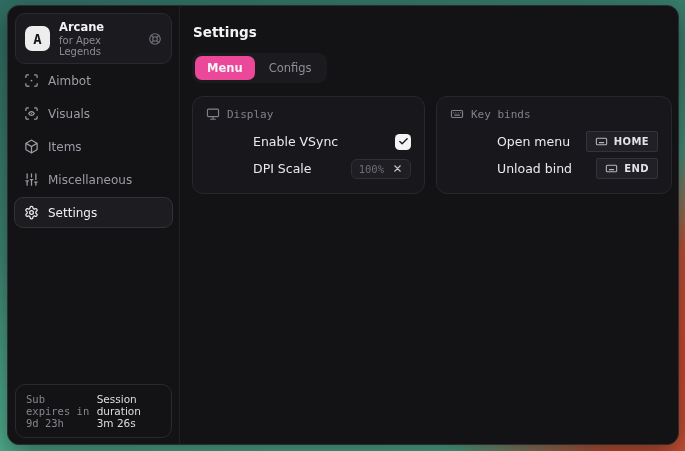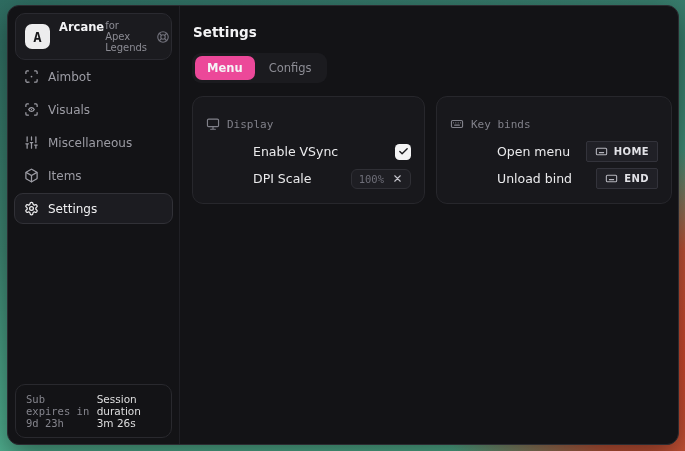--- a/index.html
+++ b/index.html
@@ -29,21 +29,21 @@
     display:flex; align-items:center; gap:9px;
     background:#1b1b1f; border:1px solid #2a2a30; border-radius:10px;
     padding:6px 9px; margin:0 1px;
   }
   .logo {
     width:25px; height:25px; flex:none; border-radius:7px;
     background:#ededee; color:#17171a;
     font-family:"DejaVu Sans Mono",monospace; font-weight:bold; font-size:14px;
     display:flex; align-items:center; justify-content:center;
   }
-  .brand-text { display:flex; flex-direction:row; gap:1px; }
+  .brand-text { display:flex; flex-direction:column; gap:1px; }
   .brand-name { font-size:11.5px; font-weight:bold; color:#f2f2f4; }
   .brand-tag { font-size:10px; color:#8b8b93; }
   .brand-action { margin-left:auto; color:#70707a; display:flex; }
   .cat-label { margin:15px 0 5px 9px; font-size:10.5px; color:#73737b; }
   .nav { display:flex; flex-direction:column; }
   .nav-item {
     display:flex; align-items:center; gap:9px;
     padding:7px 9px; margin:1px 0; border-radius:9px;
     border:1px solid transparent;
     color:#9c9ca4; font-size:12px; cursor:default;
@@ -62,21 +62,21 @@
   .page-title { font-size:13.5px; font-weight:bold; color:#f3f3f5; margin:7px 0 13px 1px; }
   .tabs {
     display:inline-flex; align-self:flex-start;
     background:#1b1b1f; border-radius:9px; padding:3px; gap:2px;
   }
   .tab { padding:5px 12px; border-radius:7px; font-size:11.5px; color:#8d8d95; cursor:default; }
   .tab.active { background:#ec4899; color:#f4f4f6; font-weight:bold; }
   .cards { display:flex; gap:11px; margin-top:13px; align-items:flex-start; }
   .card {
     background:#18181c; border:1px solid #27272c; border-radius:11px;
-    padding:20px 13px 12px;
+    padding:10px 13px 12px;
   }
   .card.display-card { width:233px; }
   .card.keybinds-card { width:236px; }
   .card-head {
     display:flex; align-items:center; gap:7px;
     color:#81818a; font-family:"DejaVu Sans Mono",monospace; font-size:11px;
     margin-bottom:8px;
   }
   .card-row {
     display:flex; align-items:center; justify-content:space-between;
@@ -151,34 +151,34 @@
               <path d="M7 21H5a2 2 0 0 1-2-2v-2"></path>
               <path d="M7.5 12c1.2-2.1 2.7-3.1 4.5-3.1s3.3 1 4.5 3.1c-1.2 2.1-2.7 3.1-4.5 3.1s-3.3-1-4.5-3.1z"></path>
               <circle cx="12" cy="12" r="1" fill="currentColor" stroke="none"></circle>
             </svg>
         </span>
         <span>Visuals</span>
       </div>
       <div class="nav-item">
         <span>
           <svg class="ic ic15" viewBox="0 0 24 24">
-              <path d="M5 21v-7M5 10V3M12 21v-9M12 8V3M19 21v-5M19 12V3M3 14h4M10 12h4M17 16h4"></path>
-            </svg>
-        </span>
-        <span>Miscellaneous</span>
-      </div>
-      <div class="nav-item">
-        <span>
-          <svg class="ic ic15" viewBox="0 0 24 24">
               <path d="M21 8a2 2 0 0 0-1-1.73l-7-4a2 2 0 0 0-2 0l-7 4A2 2 0 0 0 3 8v8a2 2 0 0 0 1 1.73l7 4a2 2 0 0 0 2 0l7-4A2 2 0 0 0 21 16z"></path>
               <path d="M3.3 7l8.7 5 8.7-5"></path>
               <path d="M12 22V12"></path>
             </svg>
         </span>
         <span>Items</span>
+      </div>
+      <div class="nav-item">
+        <span>
+          <svg class="ic ic15" viewBox="0 0 24 24">
+              <path d="M5 21v-7M5 10V3M12 21v-9M12 8V3M19 21v-5M19 12V3M3 14h4M10 12h4M17 16h4"></path>
+            </svg>
+        </span>
+        <span>Miscellaneous</span>
       </div>
       <div class="nav-item active">
         <span>
           <svg class="ic ic15" viewBox="0 0 24 24">
               <path d="M12.22 2h-.44a2 2 0 0 0-2 2v.18a2 2 0 0 1-1 1.73l-.43.25a2 2 0 0 1-2 0l-.15-.08a2 2 0 0 0-2.73.73l-.22.38a2 2 0 0 0 .73 2.73l.15.1a2 2 0 0 1 1 1.72v.51a2 2 0 0 1-1 1.74l-.15.09a2 2 0 0 0-.73 2.73l.22.38a2 2 0 0 0 2.73.73l.15-.08a2 2 0 0 1 2 0l.43.25a2 2 0 0 1 1 1.73V20a2 2 0 0 0 2 2h.44a2 2 0 0 0 2-2v-.18a2 2 0 0 1 1-1.73l.43-.25a2 2 0 0 1 2 0l.15.08a2 2 0 0 0 2.73-.73l.22-.39a2 2 0 0 0-.73-2.73l-.15-.08a2 2 0 0 1-1-1.74v-.5a2 2 0 0 1 1-1.74l.15-.09a2 2 0 0 0 .73-2.73l-.22-.38a2 2 0 0 0-2.73-.73l-.15.08a2 2 0 0 1-2 0l-.43-.25a2 2 0 0 1-1-1.73V4a2 2 0 0 0-2-2z"></path>
               <circle cx="12" cy="12" r="3"></circle>
             </svg>
         </span>
         <span>Settings</span>
       </div>

